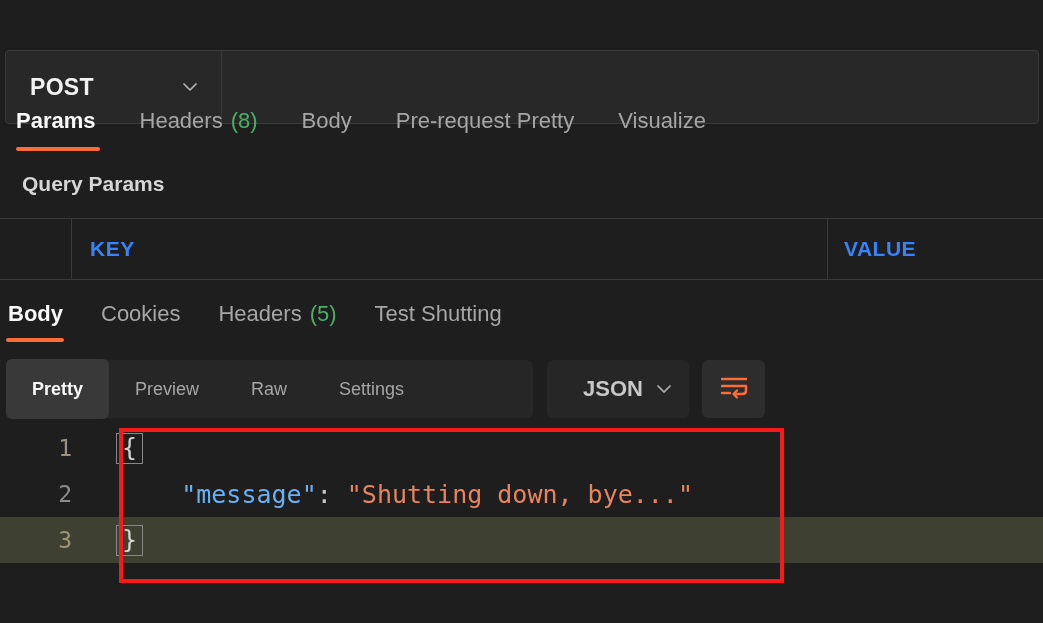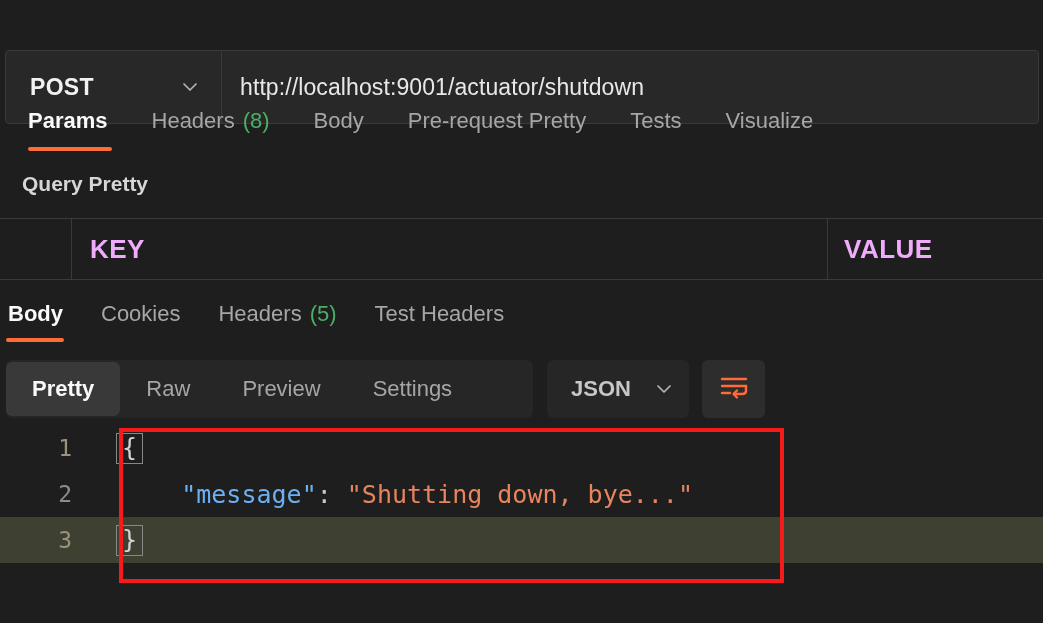--- a/index.html
+++ b/index.html
@@ -34,21 +34,21 @@
   .url-input{
     flex:1 1 auto; display:flex; align-items:center; padding-left:18px;
     color:#e8e8e8; font-size:23px; letter-spacing:.1px;
     font-family:"Liberation Sans", sans-serif;
     background:transparent; border:none; outline:none; cursor:text;
   }
 
   
   .req-tabs{
     position:absolute; left:0; top:95px; width:1043px; height:60px;
-    display:flex; align-items:flex-start; padding-left:24px;
+    display:flex; align-items:flex-start; padding-left:12px;
   }
   .rtab{
     position:relative; height:52px;
     display:flex; align-items:center;
     padding:0 22px 0 0; margin-right:22px;
     color:#a6a6a6; font-size:22px; cursor:pointer; white-space:nowrap;
   }
   .rtab:first-child{ padding-left:4px; }
   .rtab.active{ color:#fafafa; font-weight:bold; }
   .rtab.active .ul{
@@ -67,21 +67,21 @@
     border-top:1px solid #3a3a3a; border-bottom:1px solid #3a3a3a;
     display:flex;
   }
   .pcol-check{ width:72px; flex:0 0 72px; border-right:1px solid #3a3a3a; }
   .pcol-key{
     flex:0 0 756px; width:756px; border-right:1px solid #3a3a3a;
     display:flex; align-items:center; padding-left:18px;
   }
   .pcol-val{ flex:1 1 auto; display:flex; align-items:center; padding-left:16px; }
   .pcol-key span, .pcol-val span{
-    color:#f0abfc; font-size:26px; font-weight:bold; letter-spacing:.5px;
+    color:#3b82f6; font-size:21px; font-weight:bold; letter-spacing:.5px;
   }
 
   
   .res-tabs{
     position:absolute; left:0; top:290px; width:1043px; height:56px;
     display:flex; align-items:flex-start; padding-left:8px;
   }
   .stab{
     position:relative; height:48px; display:flex; align-items:center;
     margin-right:38px; color:#a6a6a6; font-size:22px; cursor:pointer;
@@ -95,32 +95,32 @@
 
   
   .view-toolbar{
     position:absolute; left:0; top:360px; width:1043px; height:58px;
   }
   .seg{
     position:absolute; left:6px; top:0; height:58px; width:527px;
     background:#262626; border-radius:6px; display:flex; align-items:center;
   }
   .seg-item{
-    height:54px; display:flex; align-items:center; justify-content:center;
-    color:#a6a6a6; font-size:22px; cursor:pointer; border-radius:6px;
+    height:60px; display:flex; align-items:center; justify-content:center;
+    color:#a6a6a6; font-size:18px; cursor:pointer; border-radius:6px;
     padding:9px 26px;
   }
   .seg-item.active{ background:#393939; color:#fafafa; font-weight:bold; }
   .fmt-select{
     position:absolute; left:547px; top:0; height:58px; width:142px;
     background:#262626; border-radius:6px;
     display:flex; align-items:center; justify-content:space-between;
     padding:0 16px 0 24px; cursor:pointer;
   }
-  .fmt-select .lbl{ color:#c7c7c7; font-size:22px; font-weight:bold; }
+  .fmt-select .lbl{ color:#c7c7c7; font-size:22px; font-weight:bold;margin-left:12px; }
   .wrap-btn{
     position:absolute; left:702px; top:0; height:58px; width:63px;
     background:#2d2d2d; border-radius:6px;
     display:flex; align-items:center; justify-content:center; cursor:pointer;
   }
 
   
   .code-area{
     position:absolute; left:0; top:425px; width:1043px; height:170px;
     background:#1e1e1e;
@@ -160,48 +160,44 @@
 
     <div class="method-select">
       <span class="method-label">POST</span>
       <span class="chev">
         <svg width="18" height="18" viewBox="0 0 18 18">
           <path d="M3 6 L9 12 L15 6" fill="none" stroke="#b4b4b4" stroke-width="1.7" stroke-linecap="round" stroke-linejoin="round"></path>
         </svg>
       </span>
     </div>
 
-    <input class="url-input" type="text" value="http://localhost:9001/actuator/shutdown" placeholder="Enter request URL" style="">
   </div>
 </div>
 
 <div class="req-tabs">
   <div class="rtab active">
     <span>Params</span>
     <span class="ul"></span>
   </div>
   <div class="rtab">
     <span>Headers</span>
     <span class="count-green">(8)</span>
   </div>
   <div class="rtab">
     <span>Body</span>
   </div>
   <div class="rtab">
     <span>Pre-request Pretty</span>
   </div>
   <div class="rtab">
-    <span>Tests</span>
-  </div>
-  <div class="rtab">
     <span>Visualize</span>
   </div>
 </div>
 
-<div class="qp-title">Query Pretty</div>
+<div class="qp-title">Query Params</div>
 
 <div class="params-table">
   <div class="pcol-check"></div>
   <div class="pcol-key">
     <span>KEY</span>
   </div>
   <div class="pcol-val">
     <span>VALUE</span>
   </div>
 </div>
@@ -212,35 +208,35 @@
     <span class="ul"></span>
   </div>
   <div class="stab">
     <span>Cookies</span>
   </div>
   <div class="stab">
     <span>Headers</span>
     <span class="count-green">(5)</span>
   </div>
   <div class="stab">
-    <span>Test Headers</span>
+    <span>Test Shutting</span>
   </div>
 </div>
 
 <div class="view-toolbar">
 
   <div class="seg">
     <div class="seg-item active">
       <span>Pretty</span>
     </div>
     <div class="seg-item">
+      <span>Preview</span>
+    </div>
+    <div class="seg-item">
       <span>Raw</span>
-    </div>
-    <div class="seg-item">
-      <span>Preview</span>
     </div>
     <div class="seg-item">
       <span>Settings</span>
     </div>
   </div>
 
   <div class="fmt-select">
     <span class="lbl">JSON</span>
     <span class="chev">
       <svg width="18" height="18" viewBox="0 0 18 18">

